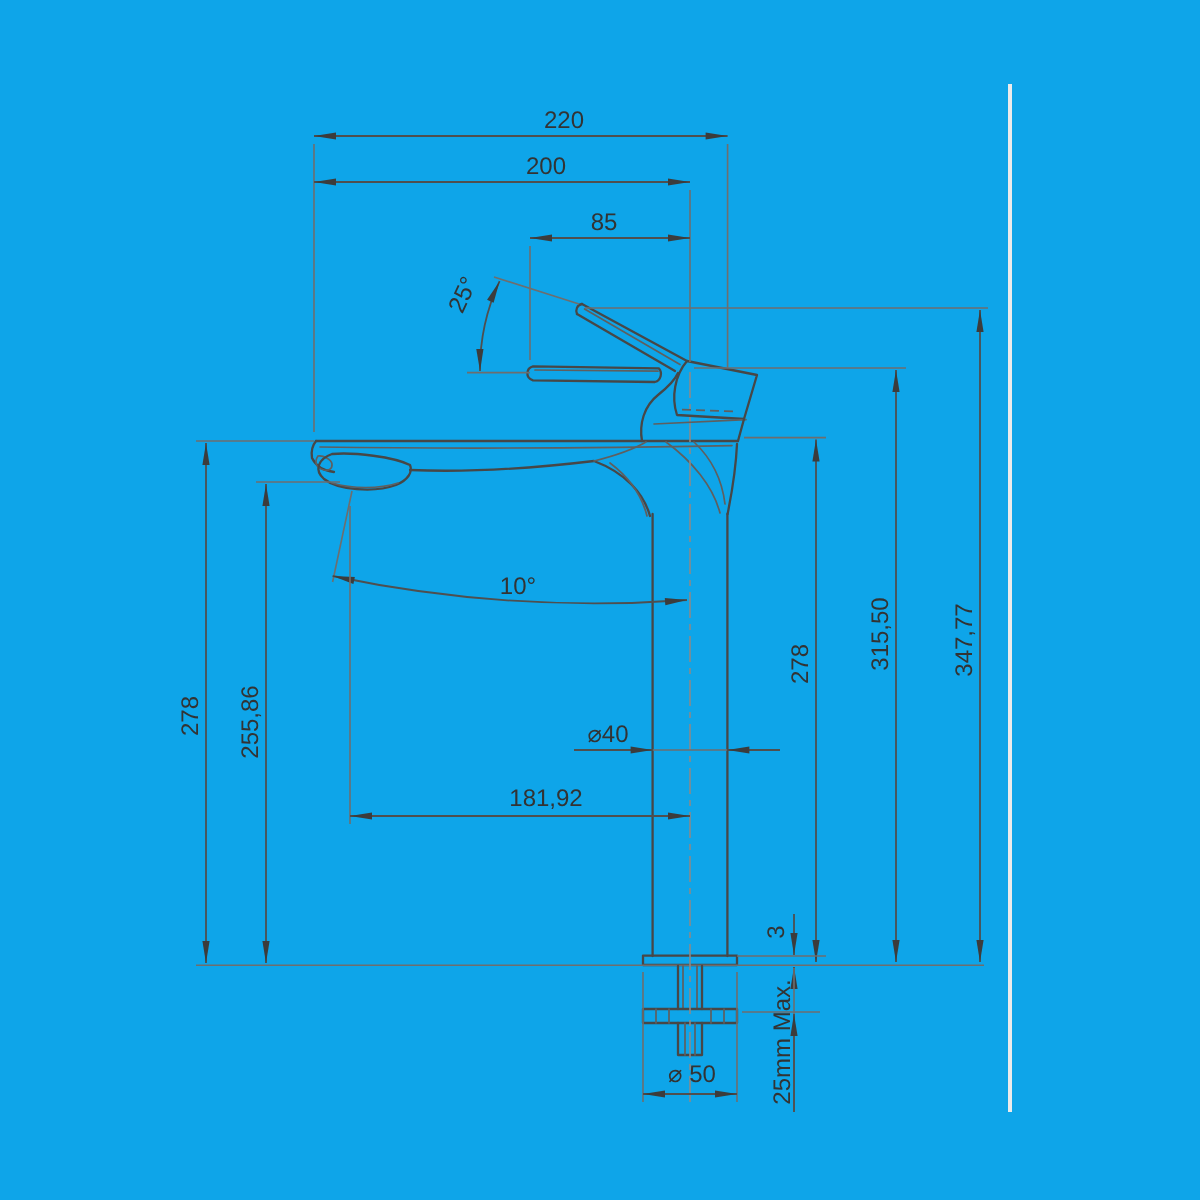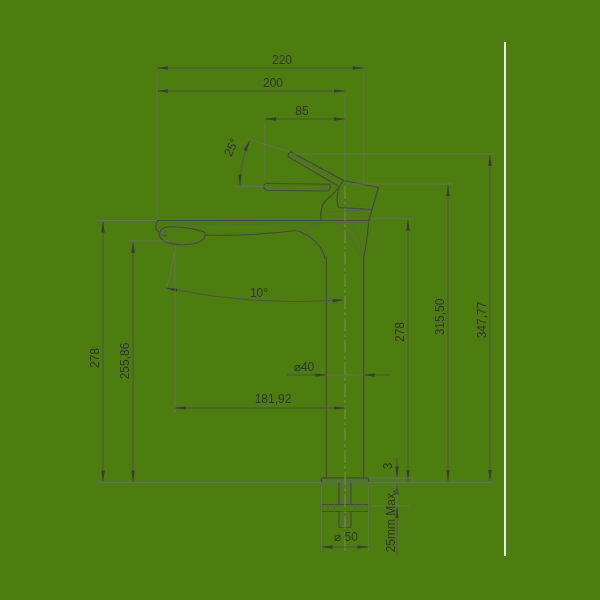--- a/index.html
+++ b/index.html
@@ -1,16 +1,16 @@
 <!DOCTYPE html>
 <html><head>
 <meta charset="utf-8">
 <style>
   html,body{margin:0;padding:0;background:#ffffff;}
-  .sheet{position:relative;width:600px;height:600px;background:#4d7c0f;overflow:hidden;
+  .sheet{position:relative;width:600px;height:600px;background:#0ea5e9;overflow:hidden;
          font-family:"Liberation Sans",sans-serif;}
   svg{display:block}
   .obj{stroke:#474747;stroke-width:1.15;fill:none;stroke-linejoin:round;stroke-linecap:round}
   .obj2{stroke:#5f5f5f;stroke-width:.85;fill:none;stroke-linecap:round}
   .dim{stroke:#4f4f4f;stroke-width:.9;fill:none}
   .ext{stroke:#6e6e6e;stroke-width:.8;fill:none}
   .cl{stroke:#8a8a8a;stroke-width:.8;fill:none;stroke-dasharray:13 3 3 3}
   .hid{stroke:#5f5f5f;stroke-width:.85;fill:none;stroke-dasharray:4.5 2.5}
   .frame{stroke:#ebebeb;stroke-width:2;fill:none}
   text{font-family:"Liberation Sans",sans-serif;font-size:12px;fill:#333;}

